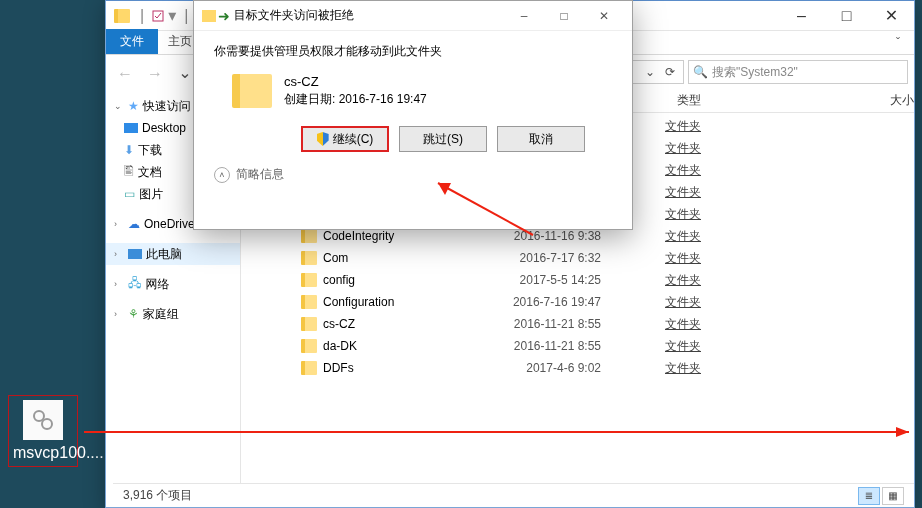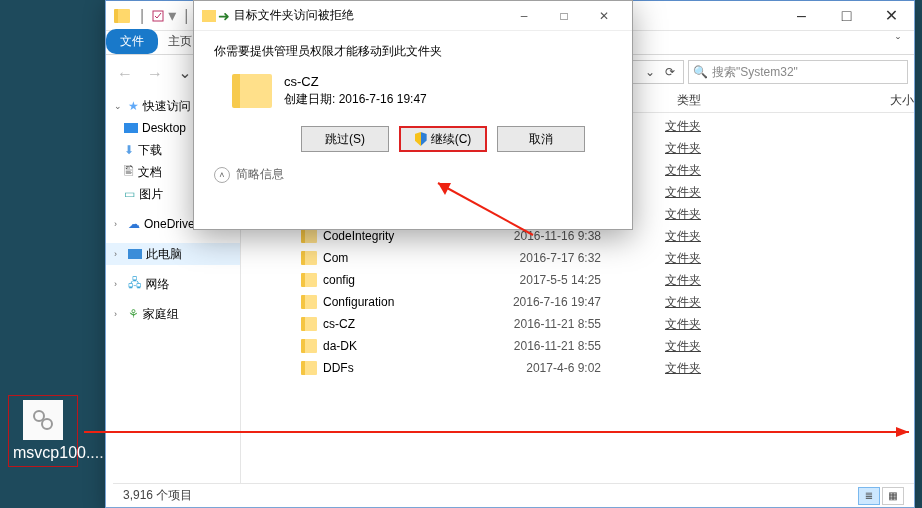--- a/index.html
+++ b/index.html
@@ -12,21 +12,21 @@
   
   .explorer { position: absolute; left: 105px; top: 0; width: 810px; height: 508px; background: #fff; border: 1px solid #7aa5d6; border-top: 1px solid #5a8cc9; box-shadow: 0 4px 20px rgba(0,0,0,0.3); display:flex; flex-direction:column; }
   .titlebar { height: 30px; background: #fff; display:flex; align-items:center; border-bottom:1px solid #e5e5e5; }
   .titlebar .folder-ico { width:16px; height:14px; background:#ffd86b; border-left:4px solid #f5c542; margin:0 6px 0 8px; border-radius:1px; }
   .titlebar .sep { color:#888; margin:0 4px; }
   .titlebar .qa { width:12px; height:12px; margin-left:4px; }
   .titlebar .spacer { flex:1; }
   .tb-btn { width:45px; height:28px; display:flex; align-items:center; justify-content:center; color:#333; }
 
   .ribbon-tabs { height:24px; display:flex; align-items:flex-end; font-size:12px; border-bottom:1px solid #dadada; }
-  .ribbon-tabs .file-tab { background:#1979ca; color:#fff; padding:4px 14px;border-radius:10px; }
+  .ribbon-tabs .file-tab { background:#1979ca; color:#fff; padding:4px 14px; }
   .ribbon-tabs .tab { padding:4px 10px; color:#444; }
   .ribbon-tabs .chev { margin-left:auto; padding:4px 14px; color:#666; }
 
   .addr-row { height:34px; display:flex; align-items:center; padding:4px 6px; gap:4px; }
   .nav-btn { width:26px; height:26px; display:flex; align-items:center; justify-content:center; color:#555; border-radius:2px; }
   .nav-btn.dis { color:#bbb; }
   .addrbox { flex:1; height:24px; border:1px solid #ccc; display:flex; align-items:center; padding:0 4px; font-size:12px; }
   .addrbox .chev { margin-left:auto; color:#555; padding:0 6px; }
   .searchbox { width:220px; height:24px; border:1px solid #ccc; display:flex; align-items:center; padding:0 4px; font-size:12px; color:#888; }
   .searchbox .mag { margin-right:4px; }
@@ -321,25 +321,25 @@
   <div class="dlg-body">
     <div class="msg">你需要提供管理员权限才能移动到此文件夹</div>
     <div class="file-row">
       <div class="bigfolder"></div>
       <div class="finfo">
         <div class="fn">cs-CZ</div>
         <div>创建日期: 2016-7-16 19:47</div>
       </div>
     </div>
     <div class="btn-row">
-      <div class="dlg-btn">跳过(S)</div>
       <div class="dlg-btn primary">
         <div class="shield"></div>
         <span>继续(C)</span>
       </div>
+      <div class="dlg-btn">跳过(S)</div>
       <div class="dlg-btn">取消</div>
     </div>
     <div class="details">
       <div class="circ">˄</div>
       <span>简略信息</span>
     </div>
   </div>
 </div>
 
 <svg class="arr arrow1">

